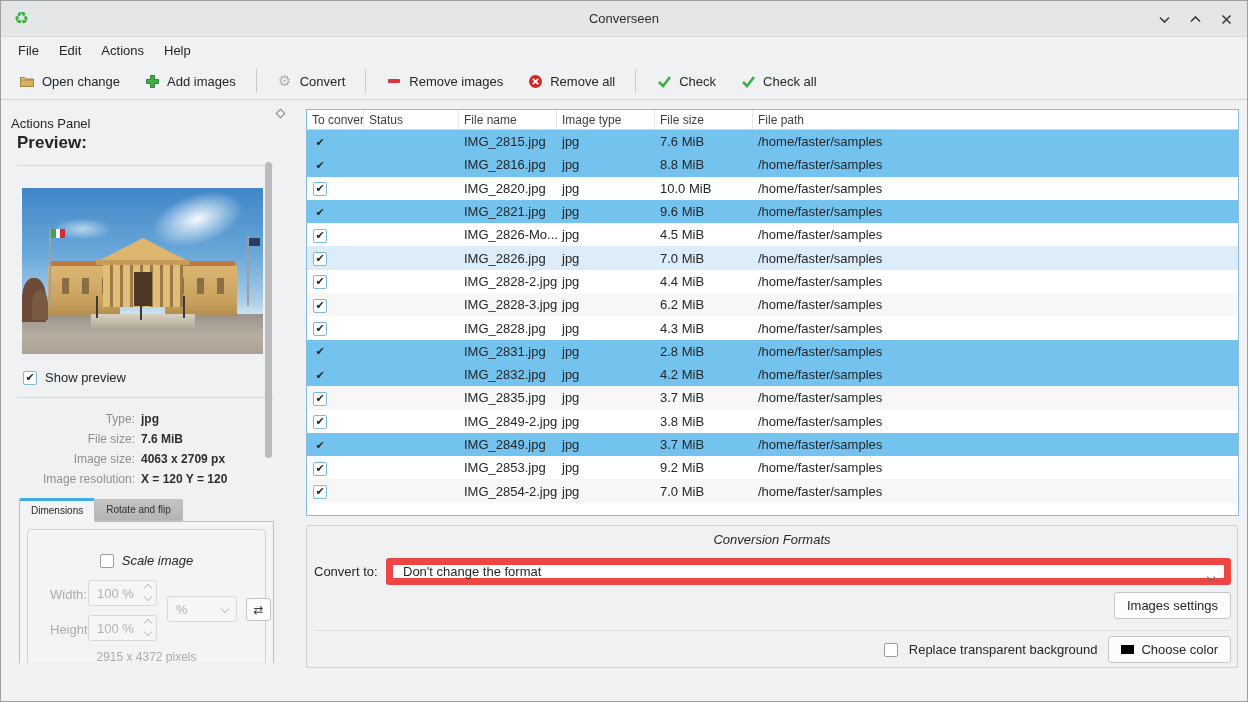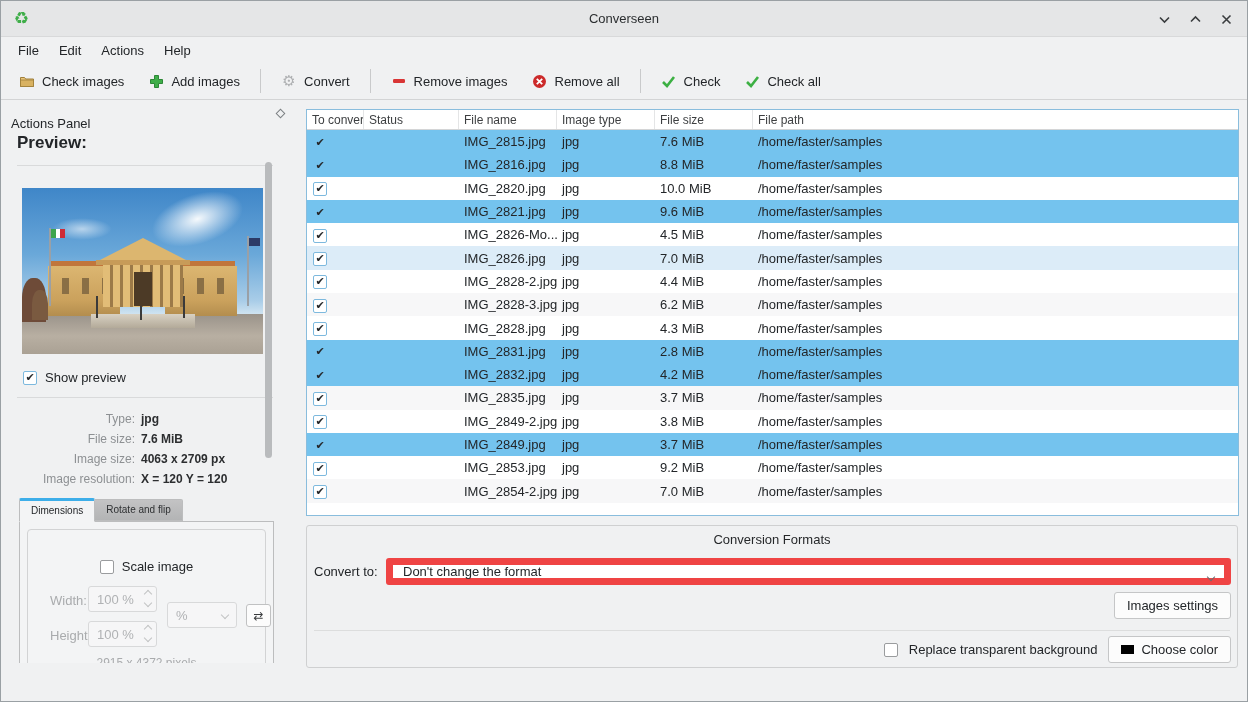--- a/index.html
+++ b/index.html
@@ -84,21 +84,21 @@
   
   .tabs { display:flex; margin:12px 0 0 10px; align-items:flex-end; }
   .tab { padding:4px 11px 5px; font-size:10px; border:1px solid #bcbdbe; position:relative; }
   .tab.active { background:#f3f4f5; border-top:3px solid #3daee9; border-bottom:1px solid #f3f4f5;
                 border-radius:2px 2px 0 0; z-index:2; margin-bottom:-1px; }
   .tab.inactive { background:linear-gradient(180deg,#c3c3c4,#b3b4b5); border-left:none;
                   border-radius:0 2px 0 0; color:#2e3032; }
   .tab-pane { margin-left:10px; width:255px; height:150px; border:1px solid #bcbdbe;
               background:#f3f4f5; padding:7px; position:relative; z-index:1; }
   .groupframe { border:1px solid #d2d3d4; border-radius:4px; height:160px; padding:9px 6px; }
-  .scale-row { display:flex; align-items:center; gap:8px; justify-content:center; margin-top:20px; }
+  .scale-row { display:flex; align-items:center; gap:8px; justify-content:center; margin-top:14px;font-style:italic; }
   .dimgrid { position:relative; margin-top:12px; height:62px; }
   .dim-label { position:absolute; left:16px; color:#a9abad; }
   .spin { position:absolute; left:54px; width:69px; height:26px; border:1px solid #d8d9da; border-radius:3px;
           background:#f6f6f7; color:#b0b2b4; display:flex; align-items:center; padding-left:8px; }
   .spin .steppers { position:absolute; right:5px; top:4px; display:flex; flex-direction:column; gap:3px; }
   .chev { width:6px; height:6px; border-right:1.5px solid #c2c3c4; border-bottom:1.5px solid #c2c3c4; }
   .chev.up { transform:rotate(-135deg); }
   .chev.down { transform:rotate(45deg); }
   .combo-dis { position:absolute; left:133px; top:16px; width:70px; height:26px; border:1px solid #d8d9da;
                border-radius:3px; background:#f6f6f7; color:#b0b2b4; display:flex; align-items:center;
@@ -124,21 +124,21 @@
   .trow.alt { background:#f7f7f8; }
   .trow.hover { background:#dcecf8; }
   .trow.sel { background:#74c3ee; }
   .cell { padding-left:5px; white-space:nowrap; overflow:hidden; }
   .c-check { padding-left:6px; }
   .trow.sel .checkbox { border-color:transparent; background:transparent; }
 
   
   .formats { position:absolute; left:305px; top:524px; width:932px; height:143px;
              border:1px solid #cfd0d1; border-radius:3px; background:#f0f1f2; }
-  .formats-title { text-align:center; margin-top:6px; font-size:13px; color:#26282a; }
+  .formats-title { text-align:center; margin-top:6px; font-size:13px; color:#26282a;font-style:italic; }
   .convert-row { position:absolute; left:7px; top:32px; right:6px; display:flex; align-items:center; }
   .convert-label { width:72px; }
   .select { flex:1; height:27px; background:#fff; border:7px solid #ef4444; border-radius:3px;
             display:flex; align-items:center; padding:0 10px; position:relative; }
   .select .chev { position:absolute; right:10px; top:9px; border-color:#6a6d70; }
   .btn { background:#fcfcfc; border:1px solid #c5c6c7; border-radius:3px; padding:5px 12px;
          display:inline-flex; align-items:center; gap:7px; font-size:13px; color:#232629; }
   .settings-row { position:absolute; right:6px; top:66px; }
   .fsep { position:absolute; left:7px; right:7px; top:104px; height:1px; background:#dcdddd; }
   .bottom-row { position:absolute; right:6px; top:110px; display:flex; align-items:center; gap:11px; }
@@ -181,21 +181,21 @@
   </div>
 
   <div class="toolbar" data-interactable="false">
     <span class="tbtn" data-interactable="true">
       <span class="icon16" data-interactable="false">
         <svg width="16" height="16" viewBox="0 0 16 16">
             <path d="M1.5 4.5 l4 0 1.2 1.5 7.8 0 0 7.5 -13 0 z" fill="#e8c479" stroke="#a07f3a" stroke-width="1"></path>
             <path d="M1.5 7 l13 0 0 6.5 -13 0 z" fill="#d9b261" stroke="#a07f3a" stroke-width="0.8"></path>
           </svg>
       </span>
-      <span data-interactable="false">Check images</span>
+      <span data-interactable="false">Open change</span>
     </span>
     <span class="tbtn" data-interactable="true">
       <span class="icon16" data-interactable="false">
         <svg width="15" height="15" viewBox="0 0 15 15">
             <path d="M5.5 1.5 h4 v4 h4 v4 h-4 v4 h-4 v-4 h-4 v-4 h4 z" fill="#3fae49" stroke="#2c8736" stroke-width="1"></path>
           </svg>
       </span>
       <span data-interactable="false">Add images</span>
     </span>
     <span class="tsep" data-interactable="false"></span>

